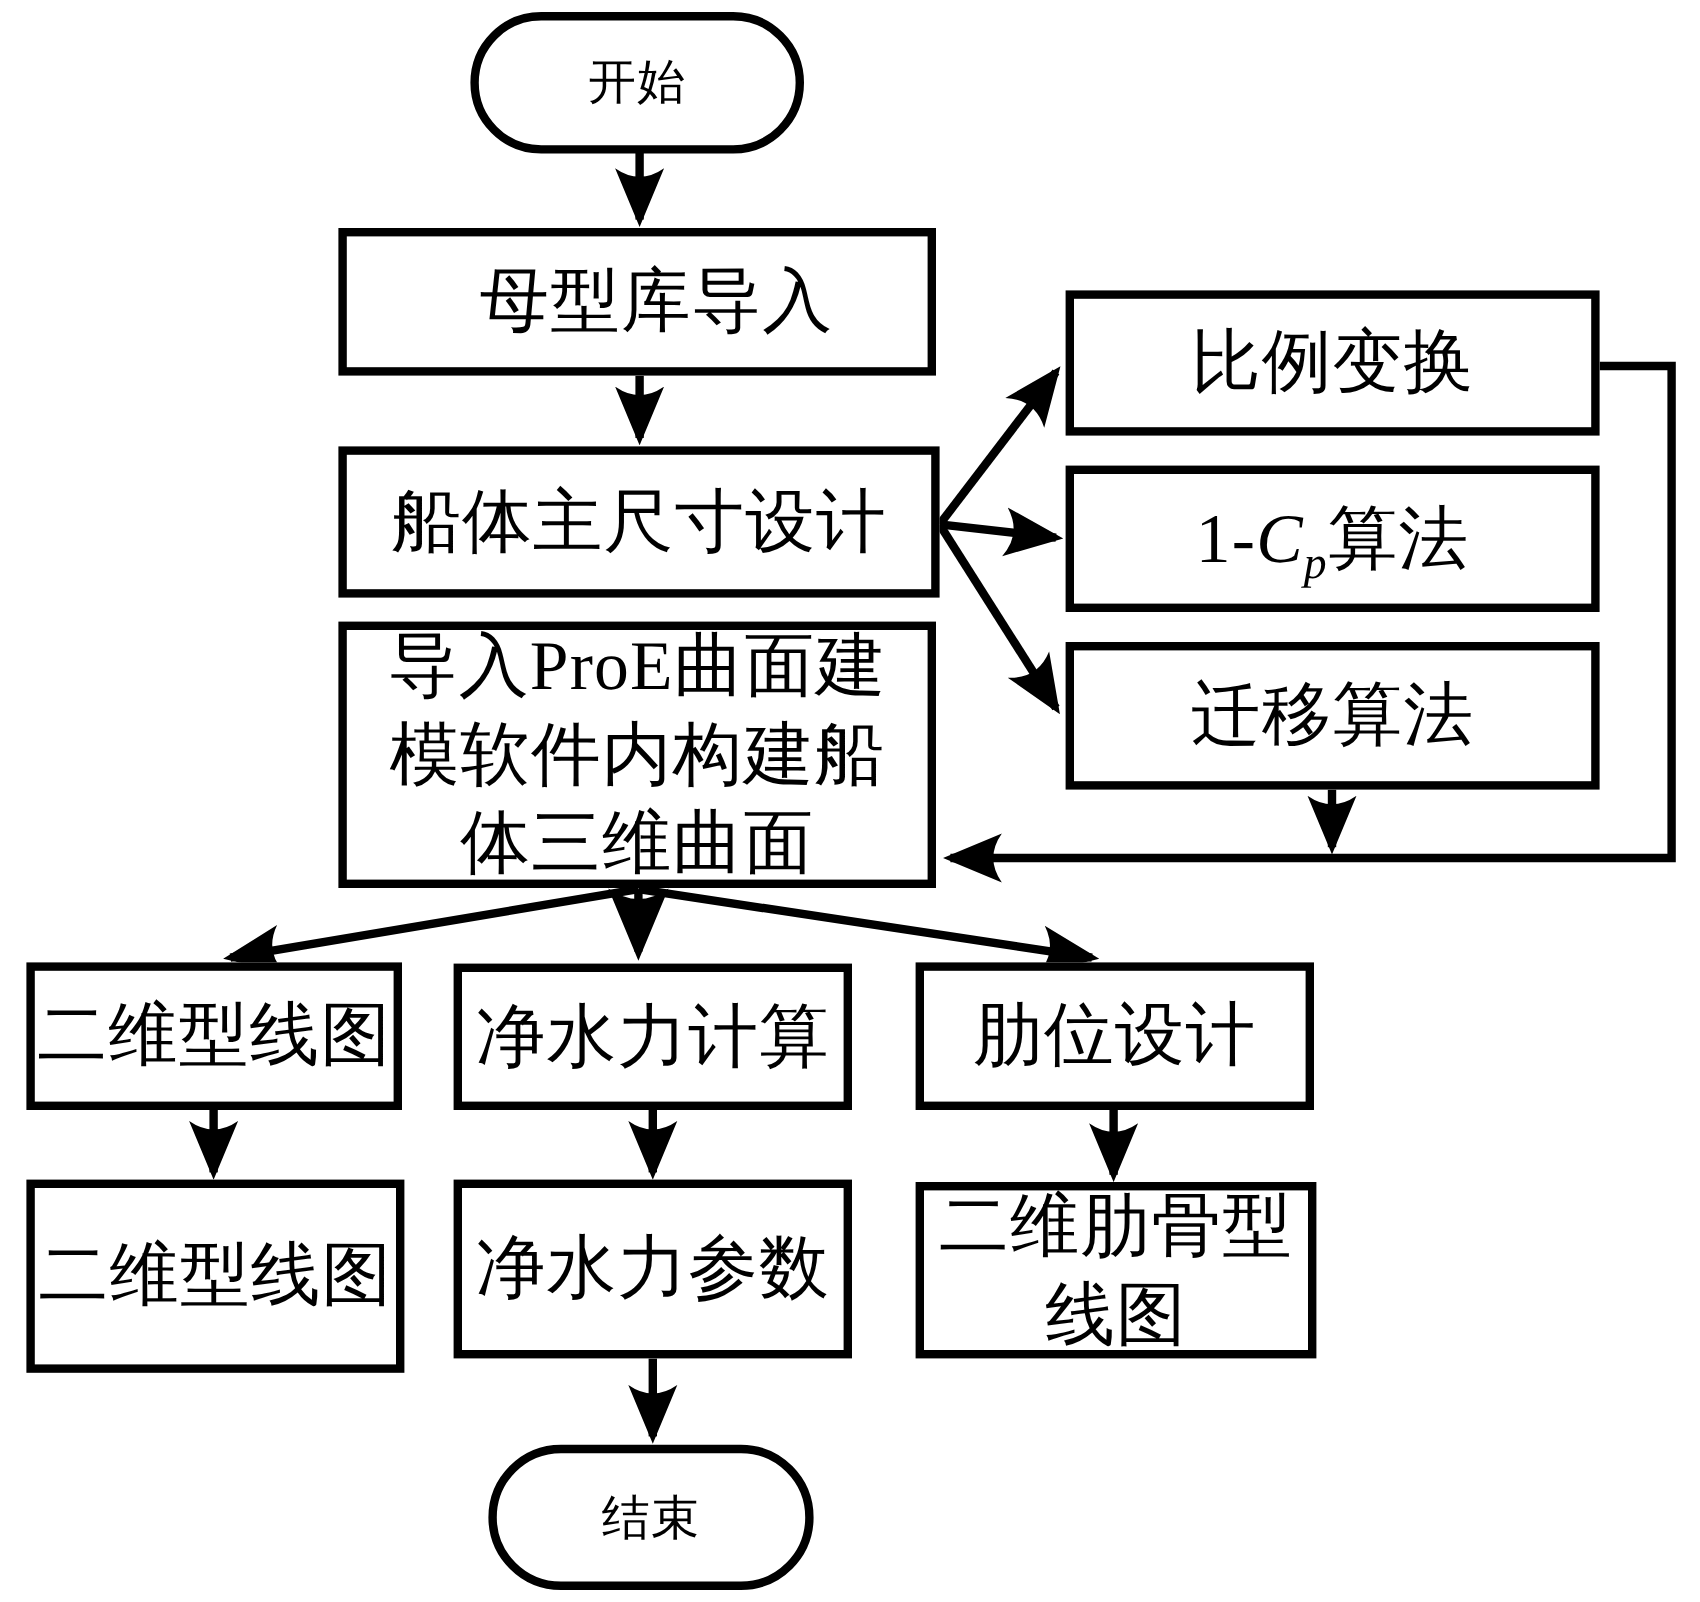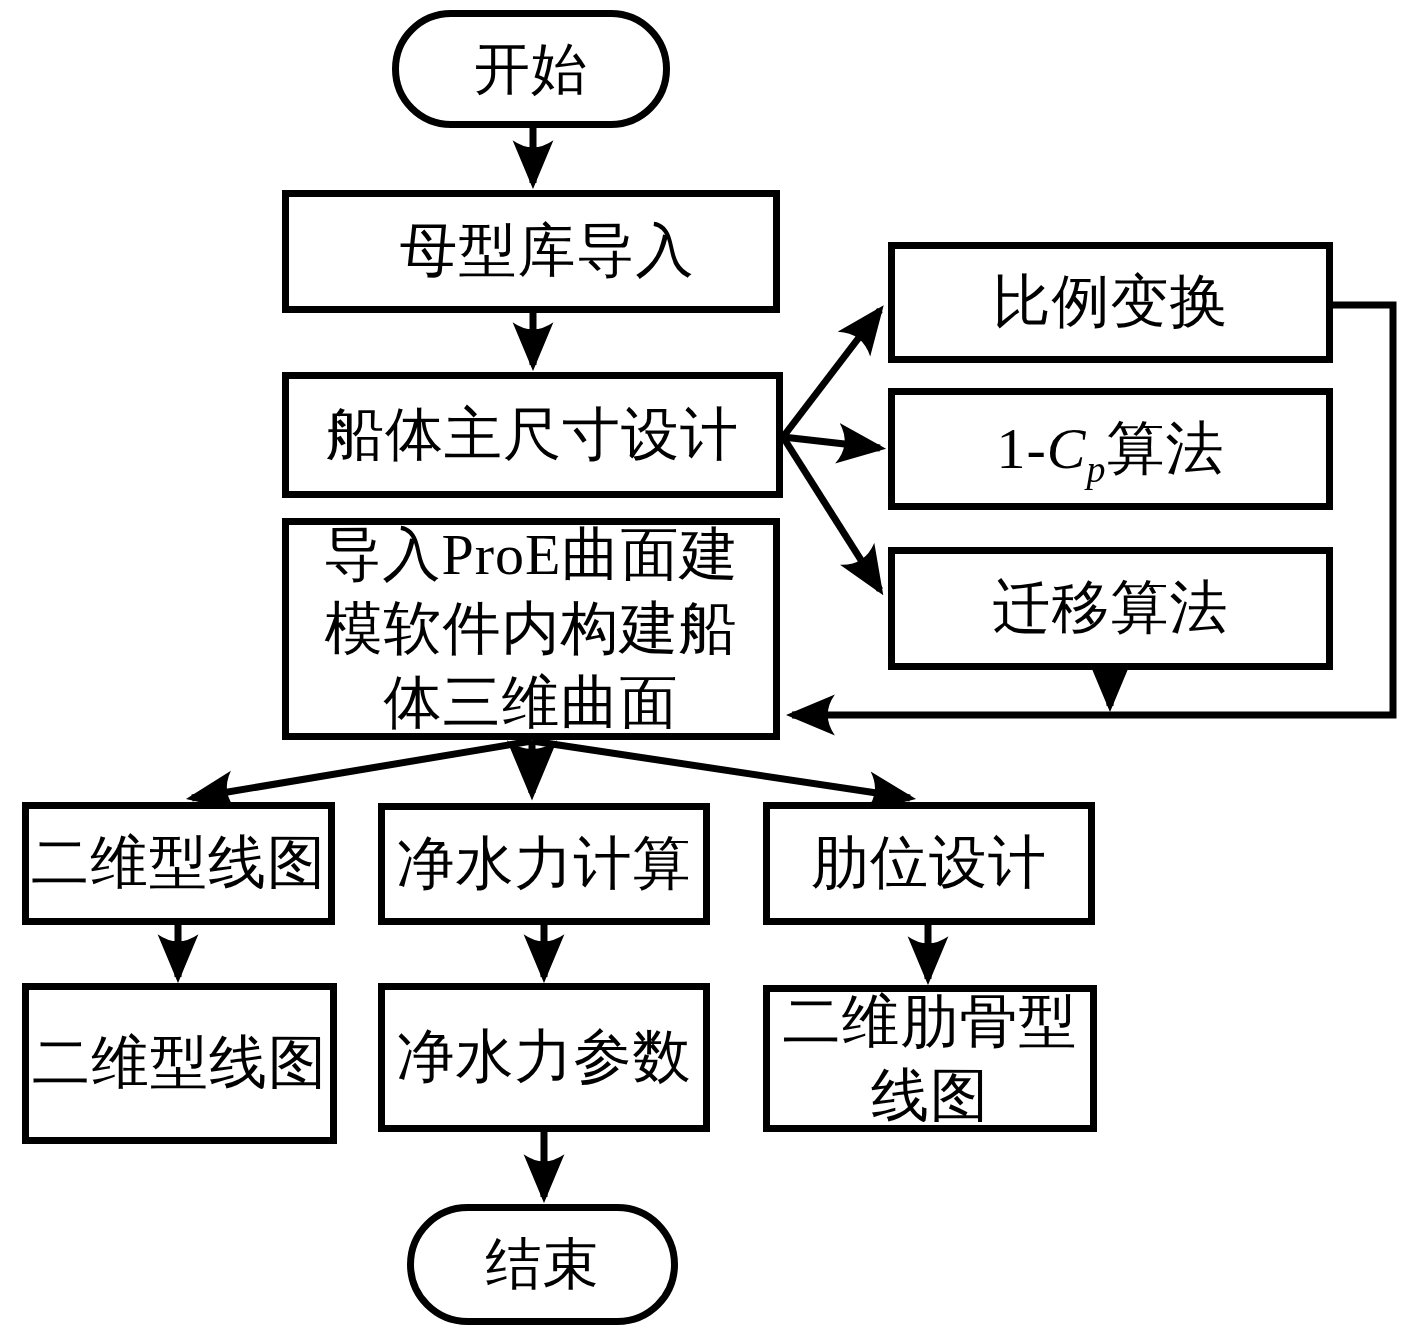--- a/index.html
+++ b/index.html
@@ -31,21 +31,21 @@
     align-items: center;
     justify-content: center;
     text-align: center;
     font-size: 58px;
     line-height: 1.18;
     letter-spacing: 1px;
     z-index: 2;
   }
   .terminator {
     border-radius: 62px;
-    font-size: 56px;
+    font-size: 40px;
   }
   .multiline {
     line-height: 74px;
   }
   .node i { font-style: italic; }
   .node sub {
     font-style: italic;
     font-size: 38px;
     line-height: 0;
     vertical-align: -14px;
@@ -104,21 +104,21 @@
   </div>
 
   <div class="node" style="left:888px; top:242px; width:445px; height:121px;">
     <span>比例变换</span>
   </div>
 
   <div class="node" style="left:888px; top:388px; width:445px; height:122px;">
     <span><span>1-</span><i>C</i><sub>p</sub><span>算法</span></span>
   </div>
 
-  <div class="node" style="left:888px; top:535px; width:445px; height:123px;margin-top:12px;">
+  <div class="node" style="left:888px; top:535px; width:445px; height:123px;">
     <span>迁移算法</span>
   </div>
 
   <div class="node multiline" style="left:282px; top:518px; width:498px; height:222px;">
     <span>
       <div>导入ProE曲面建</div>
       <div>模软件内构建船</div>
       <div>体三维曲面</div>
     </span>
   </div>

